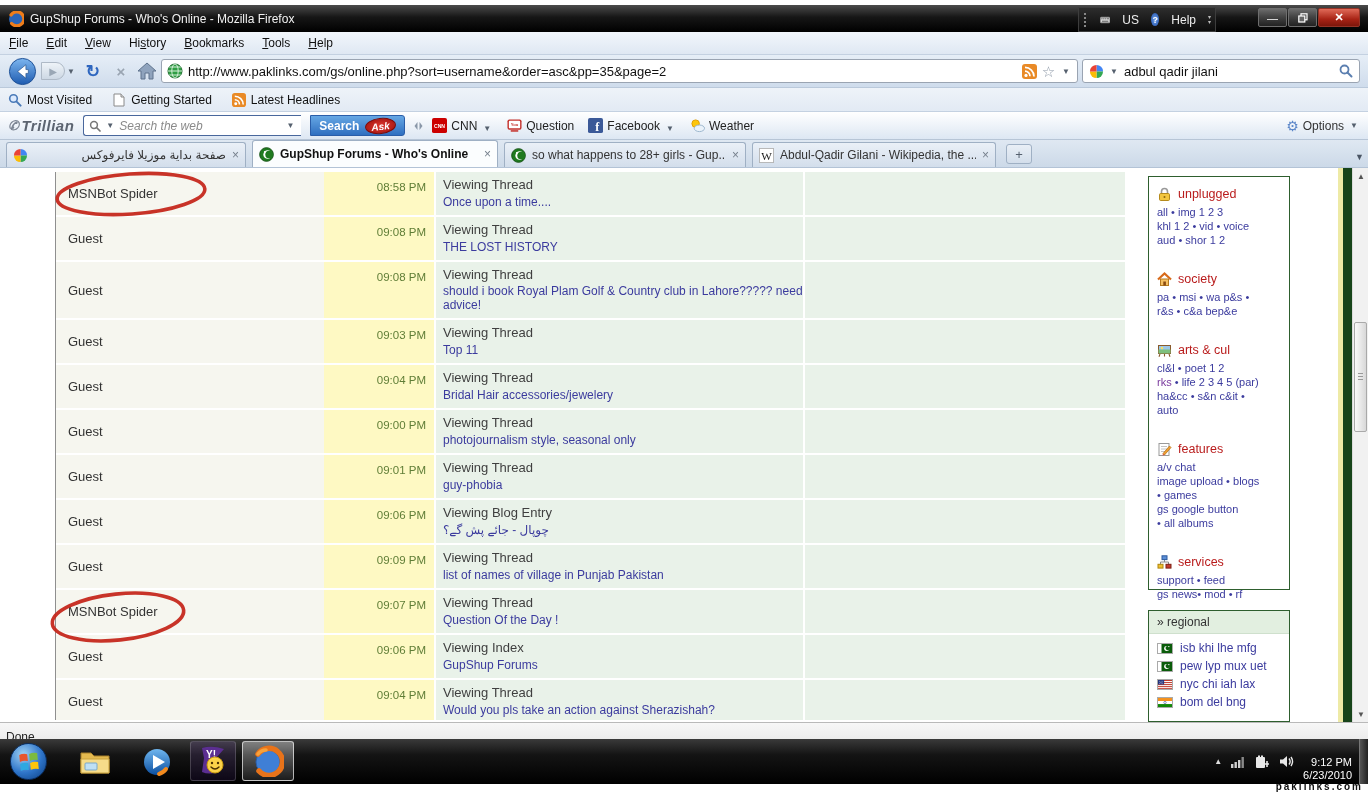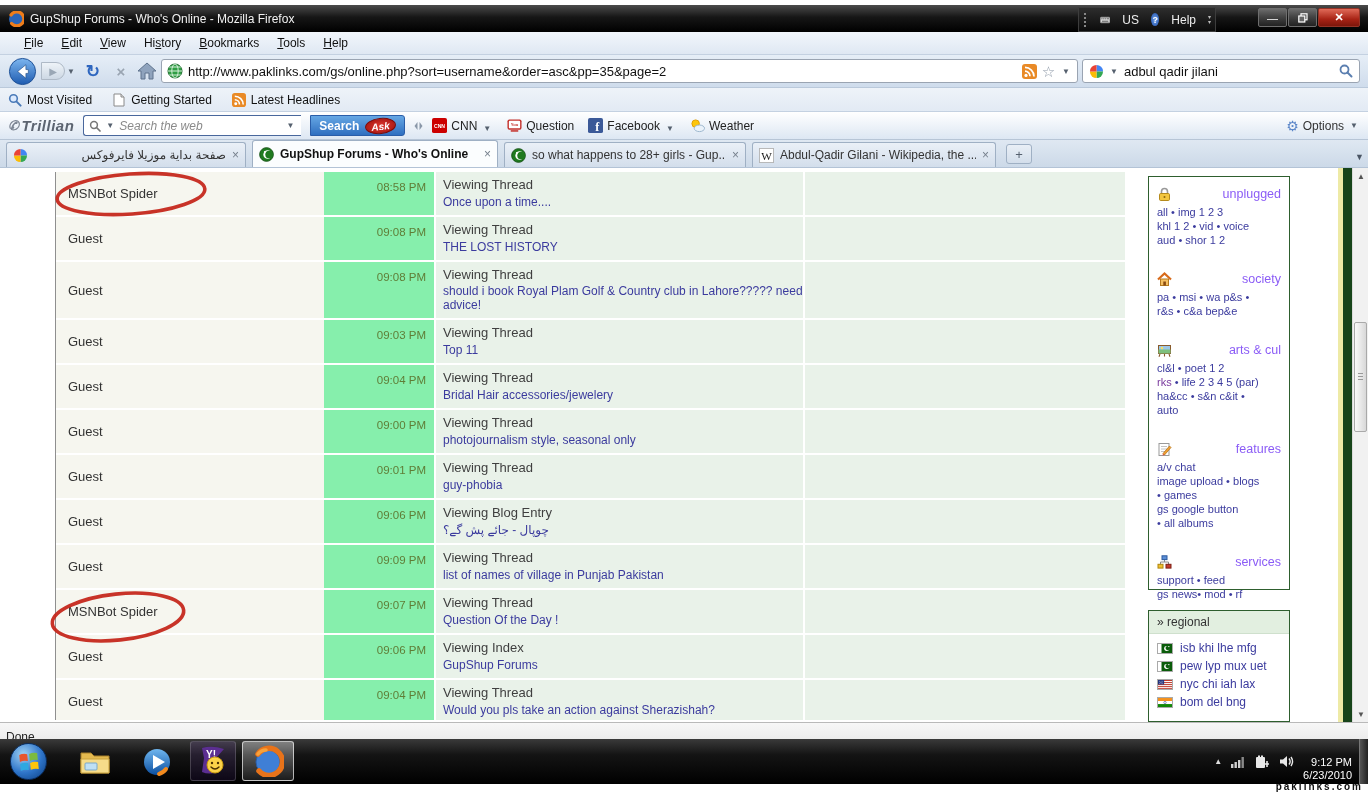--- a/index.html
+++ b/index.html
@@ -26,21 +26,21 @@
   .mini-arrows { font-size:6px; line-height:5px; color:#bbb; text-align:center; }
   #win-buttons { top:8px; right:8px; display:flex; gap:1px; }
   .win-btn { width:29px; height:19px; border:1px solid #6e6e6e; border-radius:2px;
     background:linear-gradient(rgba(150,150,150,.55),rgba(45,45,45,.7));
     color:#fff; font-size:11px; display:flex; align-items:center; justify-content:center; }
   .win-btn.close { width:42px; background:linear-gradient(#e06a58,#a82315 60%,#7d160b); border-color:#953326; font-weight:bold; }
 
   
   #menu-bar { left:0; right:0; top:32px; height:23px;
     background:linear-gradient(#f2f6fb,#dfe8f3); border-bottom:1px solid #c4d1e1;
-    display:flex; align-items:center; font-size:12px; color:#111; padding-left:15px; }
+    display:flex; align-items:center; font-size:12px; color:#111; padding-left:0; }
   .menu-item { padding:2px 9px; }
   .menu-item u { text-decoration:underline; }
 
   
   #nav-bar { left:0; right:0; top:55px; height:33px;
     background:linear-gradient(#e6eef7,#cfdcec); border-bottom:1px solid #bac9db;
     display:flex; align-items:center; padding:0 8px; gap:4px; }
   #back-btn { width:29px; height:29px; }
   #fwd-group { display:flex; align-items:center; }
   #fwd-btn { width:24px; height:18px; border:1px solid #aeb9c6; border-radius:0 9px 9px 0;
@@ -113,37 +113,37 @@
 
   
   #content { left:0; top:168px; width:1368px; height:554px; background:#fff; overflow:hidden; }
   #online-table { position:absolute; left:55px; top:4px; width:1071px; height:548px; overflow:hidden;
     border-left:1px solid #8f8f8f; }
   .t-row { display:flex; height:45px; }
   .t-row.tall { height:58px; }
   .cell { overflow:hidden; }
   .c-user { width:268px; background:#f6f6ef; display:flex; align-items:center; padding-left:12px;
     font-size:13px; color:#333; border-bottom:2px solid #fff; }
-  .c-time { width:112px; background:#86efac; text-align:right; padding:9px 8px 0 0; font-size:11.5px;
+  .c-time { width:112px; background:#fef9c3; text-align:right; padding:9px 8px 0 0; font-size:11.5px;
     color:#5f7d36; border-right:2px solid #fff; border-bottom:2px solid #fff; }
   .c-action { width:369px; background:#e9f2e9; padding:5px 0 0 7px; border-right:2px solid #fff;
     border-bottom:2px solid #fff; }
   .c-filler { width:320px; background:#e9f2e9; border-bottom:2px solid #fff; }
   .action-label { font-size:13px; color:#3f3f3f; }
   .thread-link { font-size:12px; color:#3b3b9e; margin-top:2px; display:inline-block; }
   .thread-link.rtl { direction:rtl; unicode-bidi:embed; }
   .red-circle { position:absolute; pointer-events:none; }
   .red-circle ellipse { fill:none; stroke:#c5281c; stroke-width:3.6; stroke-linecap:round; opacity:.95; }
 
   
   #sidebar-box { position:absolute; left:1148px; top:8px; width:142px; height:414px;
     border:1px solid #2e5e2e; background:#fff; padding:6px 8px; }
   .sb-sec { margin-top:25px; }
   .sb-sec:first-child { margin-top:4px; }
-  .sb-head { display:flex; align-items:center; gap:6px; font-size:12.5px; color:#8b5cf6; margin-bottom:4px;justify-content:space-between; }
+  .sb-head { display:flex; align-items:center; gap:6px; font-size:12.5px; color:#b91c1c; margin-bottom:4px; }
   .sb-head .icn { width:15px; height:14px; }
   .sb-line { font-size:11px; line-height:14px; color:#3b3b9e; }
   .sb-line .visited { color:#7a3b9e; }
   #regional-box { position:absolute; left:1148px; top:442px; width:142px; height:112px;
     border:1px solid #2e5e2e; background:#fff; overflow:hidden; }
   #regional-head { background:#e2efe0; border-bottom:1px solid #cfe0cd; padding:4px 8px;
     font-size:12px; color:#333; }
   .rg-item { display:flex; align-items:center; gap:7px; padding:2px 8px; font-size:12px; color:#3b3b9e; }
   .rg-item:first-of-type { padding-top:7px; }
   .rg-item .icn { width:16px; height:11px; border:1px solid #aaa; }

